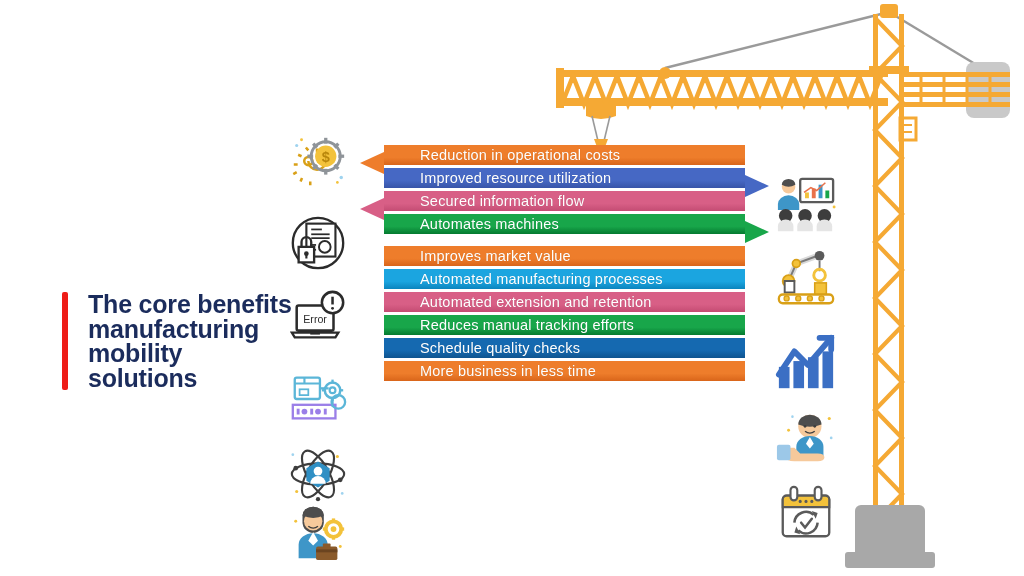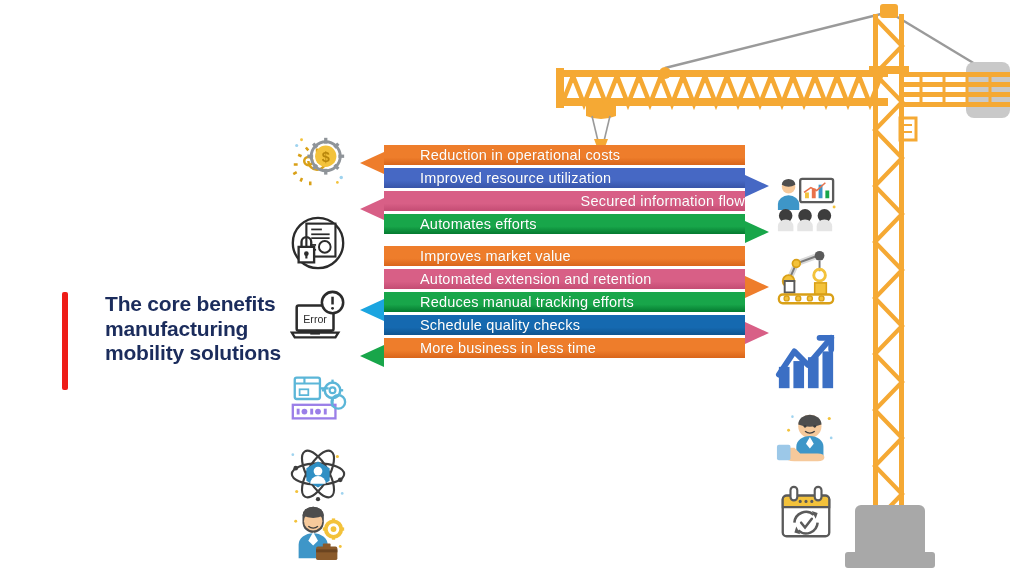--- a/index.html
+++ b/index.html
@@ -12,22 +12,22 @@
   }
   #stage{position:absolute;inset:0;width:1024px;height:576px;}
 
   
   #crane{position:absolute;left:0;top:0;width:1024px;height:576px;pointer-events:none;}
 
   
   #title-block{position:absolute;left:62px;top:292px;width:230px;display:flex;}
   #title-rule{width:6px;height:98px;background:#ee1c17;border-radius:2px;flex:0 0 auto;}
   #title-text{
-    margin-left:37px;color:#1b2c5c;font-weight:bold;
-    font-size:21px;line-height:24.5px;letter-spacing:-.2px;
+    margin-left:20px;color:#1b2c5c;font-weight:bold;
+    font-size:25px;line-height:24.5px;letter-spacing:-.2px;
   }
 
   
   #bars{position:absolute;left:384px;top:145px;width:361px;}
   .bar{
     position:relative;height:20px;margin-bottom:3px;
     display:flex;align-items:center;
   }
   .bar-label{
     color:#ffffff;font-size:14.5px;letter-spacing:.2px;
@@ -130,28 +130,31 @@
     </div>
   </div>
 
   <div id="bars">
       <div class="bar left" style="background: linear-gradient(rgb(238, 125, 43) 0%, rgb(238, 125, 43) 62%, rgb(217, 101, 26) 100%);">
         <span class="bar-label">Reduction in operational costs</span>
       </div>
       <div class="bar right" style="background: linear-gradient(rgb(70, 104, 196) 0%, rgb(70, 104, 196) 62%, rgb(56, 84, 168) 100%);">
         <span class="bar-label">Improved resource utilization</span>
       </div>
-      <div class="bar left" style="background: linear-gradient(rgb(216, 95, 134) 0%, rgb(216, 95, 134) 62%, rgb(196, 76, 115) 100%); justify-content: flex-end;">
+      <div class="bar left" style="background: linear-gradient(rgb(216, 95, 134) 0%, rgb(216, 95, 134) 62%, rgb(196, 76, 115) 100%);">
         <span class="bar-label">Secured information flow</span>
       </div>
       <div class="bar right" style="background: linear-gradient(rgb(24, 166, 74) 0%, rgb(24, 166, 74) 62%, rgb(4, 122, 48) 100%);">
-        <span class="bar-label">Automates efforts</span>
+        <span class="bar-label">Automates machines</span>
       </div>
       <div class="bar right" style="background: linear-gradient(rgb(238, 125, 43) 0%, rgb(238, 125, 43) 62%, rgb(217, 101, 26) 100%); margin-top: 12px;">
         <span class="bar-label">Improves market value</span>
+      </div>
+      <div class="bar left" style="background: linear-gradient(rgb(27, 165, 224) 0%, rgb(27, 165, 224) 62%, rgb(11, 132, 189) 100%);">
+        <span class="bar-label">Automated manufacturing processes</span>
       </div>
       <div class="bar right" style="background: linear-gradient(rgb(216, 95, 134) 0%, rgb(216, 95, 134) 62%, rgb(196, 76, 115) 100%);">
         <span class="bar-label">Automated extension and retention</span>
       </div>
       <div class="bar left" style="background: linear-gradient(rgb(24, 166, 74) 0%, rgb(24, 166, 74) 62%, rgb(4, 122, 48) 100%);">
         <span class="bar-label">Reduces manual tracking efforts</span>
       </div>
       <div class="bar right" style="background: linear-gradient(rgb(21, 105, 176) 0%, rgb(21, 105, 176) 62%, rgb(15, 84, 143) 100%);">
         <span class="bar-label">Schedule quality checks</span>
       </div>

